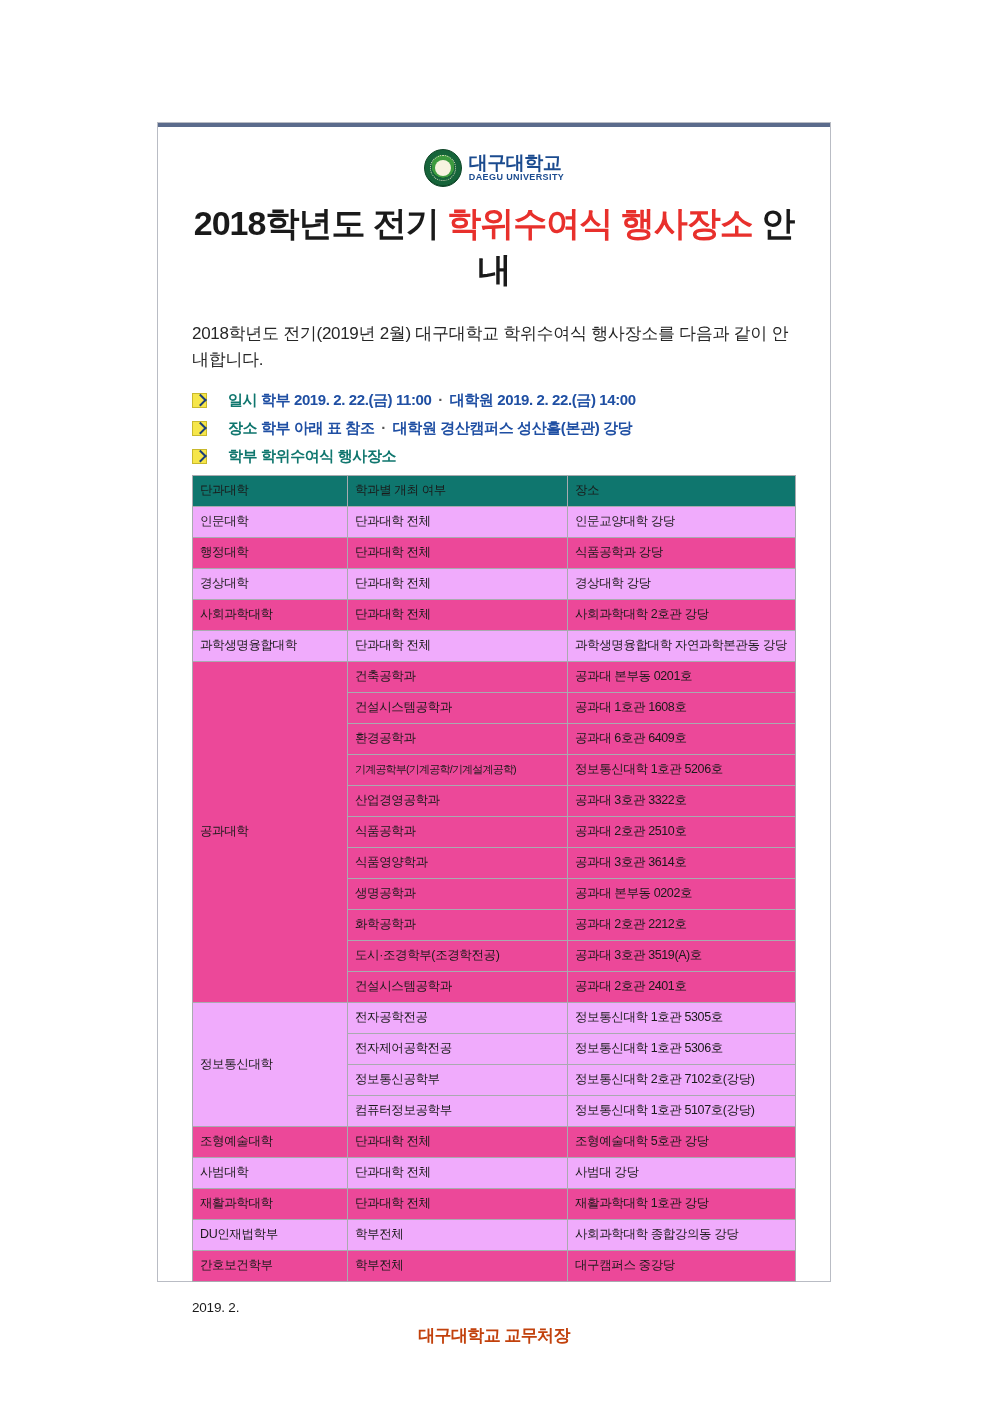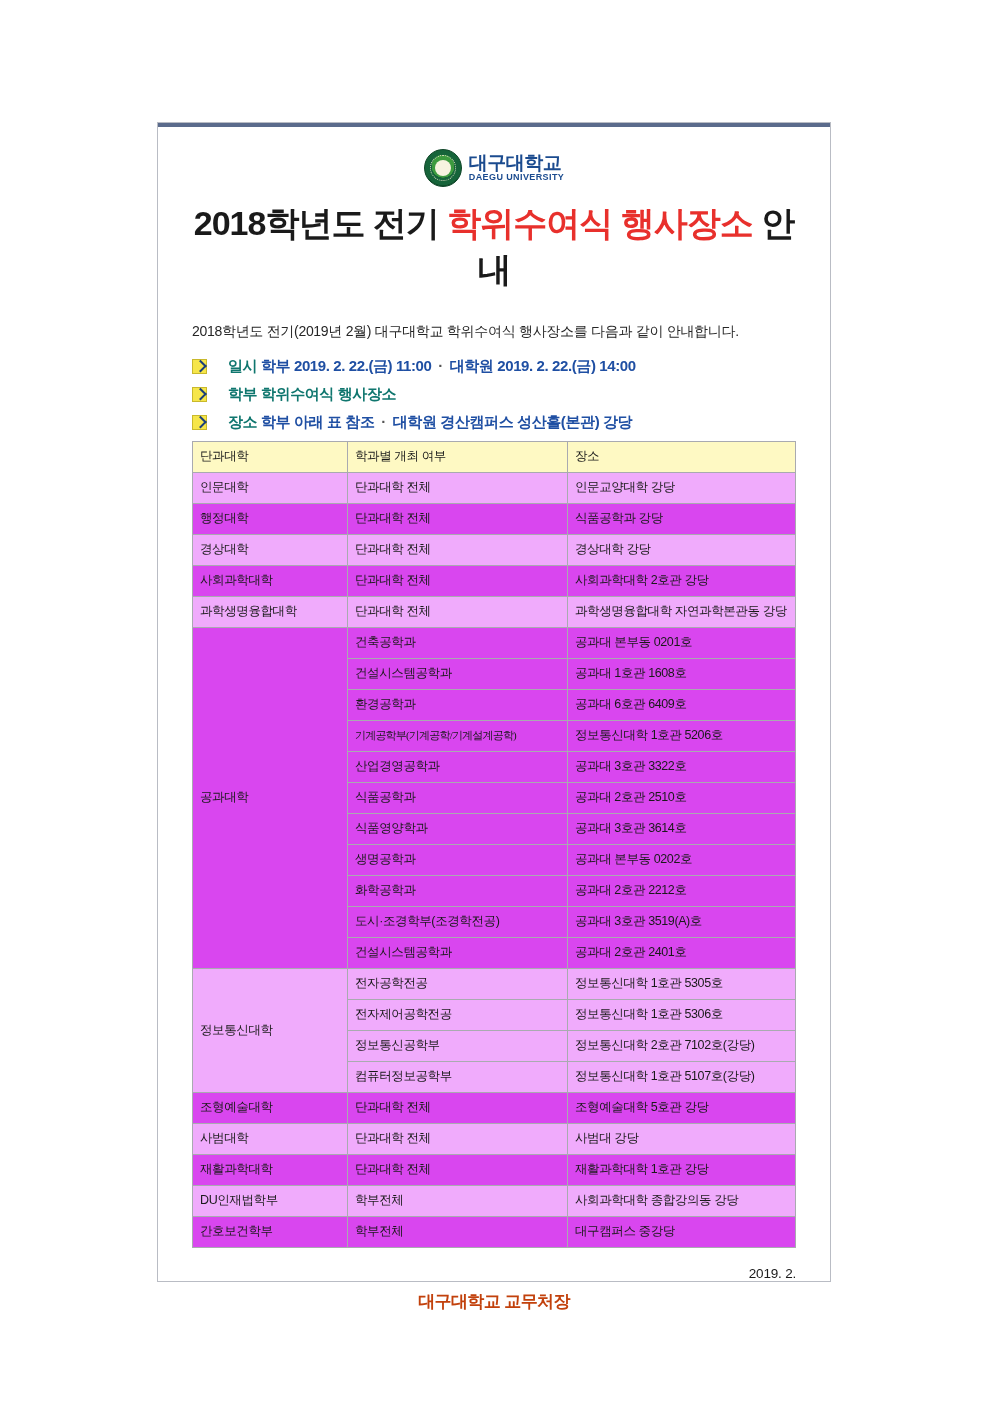--- a/index.html
+++ b/index.html
@@ -97,21 +97,21 @@
     text-align: center;
     font-size: 34px;
     font-weight: bold;
     letter-spacing: -1px;
     color: #1a1a1a;
   }
   h1.title .hl { color: #e8302c; }
   
   .intro {
     margin-top: 28px;
-    font-size: 14px;
+    font-size: 17px;
     line-height: 1.55;
     color: #262626;
     letter-spacing: -0.3px;
   }
   
   .bullets { margin-top: 14px; }
   .bline {
     display: flex;
     align-items: flex-start;
     gap: 8px;
@@ -156,33 +156,33 @@
   table.venues th, table.venues td {
     border: 1px solid #a9aab0;
     padding: 5px 7px;
     text-align: left;
     vertical-align: middle;
     height: 20px;
     color: #1a1a1a;
     font-weight: normal;
   }
   table.venues thead th {
-    background: #fef9c3;
+    background: #0f766e;
     font-weight: normal;
   }
-  tr.pink td { background: #d946ef; }
+  tr.pink td { background: #ec4899; }
   tr.plain td { background: #f0abfc; }
   td.col1 { width: 140px; }
   td.col2, th.col2 { width: 205px; }
   th.col1 { width: 140px; }
-  td.small { font-size: 11px; letter-spacing: -0.8px; font-family: Liberation Serif, serif; }
+  td.small { font-size: 11px; letter-spacing: -0.8px; }
   
   .date-line {
     margin-top: 18px;
-    text-align: right;
+    text-align: left;
     font-size: 13.5px;
     color: #1a1a1a;
     letter-spacing: -0.2px;
   }
   .signer {
     margin-top: 9px;
     text-align: center;
     font-size: 17px;
     font-weight: bold;
     letter-spacing: -0.6px;
@@ -218,35 +218,35 @@
             <span class="val-blue">학부</span>
             <span class="val-blue">2019. 2. 22.(금) 11:00</span>
             <span class="sep">·</span>
             <span class="val-blue">대학원</span>
             <span class="val-blue">2019. 2. 22.(금) 14:00</span>
           </span>
         </div>
 
         <div class="bline">
           <span class="arrow-icon"></span>
-          <span class="lbl">학부 학위수여식 행사장소</span>
-        </div>
-
-        <div class="bline">
-          <span class="arrow-icon"></span>
           <span>
             <span class="lbl">장소</span>
             <span class="val-blue">학부</span>
             <span class="val-blue">아래 표 참조</span>
             <span class="sep">·</span>
             <span class="val-blue">대학원</span>
             <span class="val-blue">경산캠퍼스 성산홀(본관) 강당</span>
           </span>
         </div>
 
+        <div class="bline">
+          <span class="arrow-icon"></span>
+          <span class="lbl">학부 학위수여식 행사장소</span>
+        </div>
+
       </div>
 
       <table class="venues">
         <thead>
           <tr>
             <th class="col1">단과대학</th>
             <th class="col2">학과별 개최 여부</th>
             <th>장소</th>
           </tr>
         </thead>

